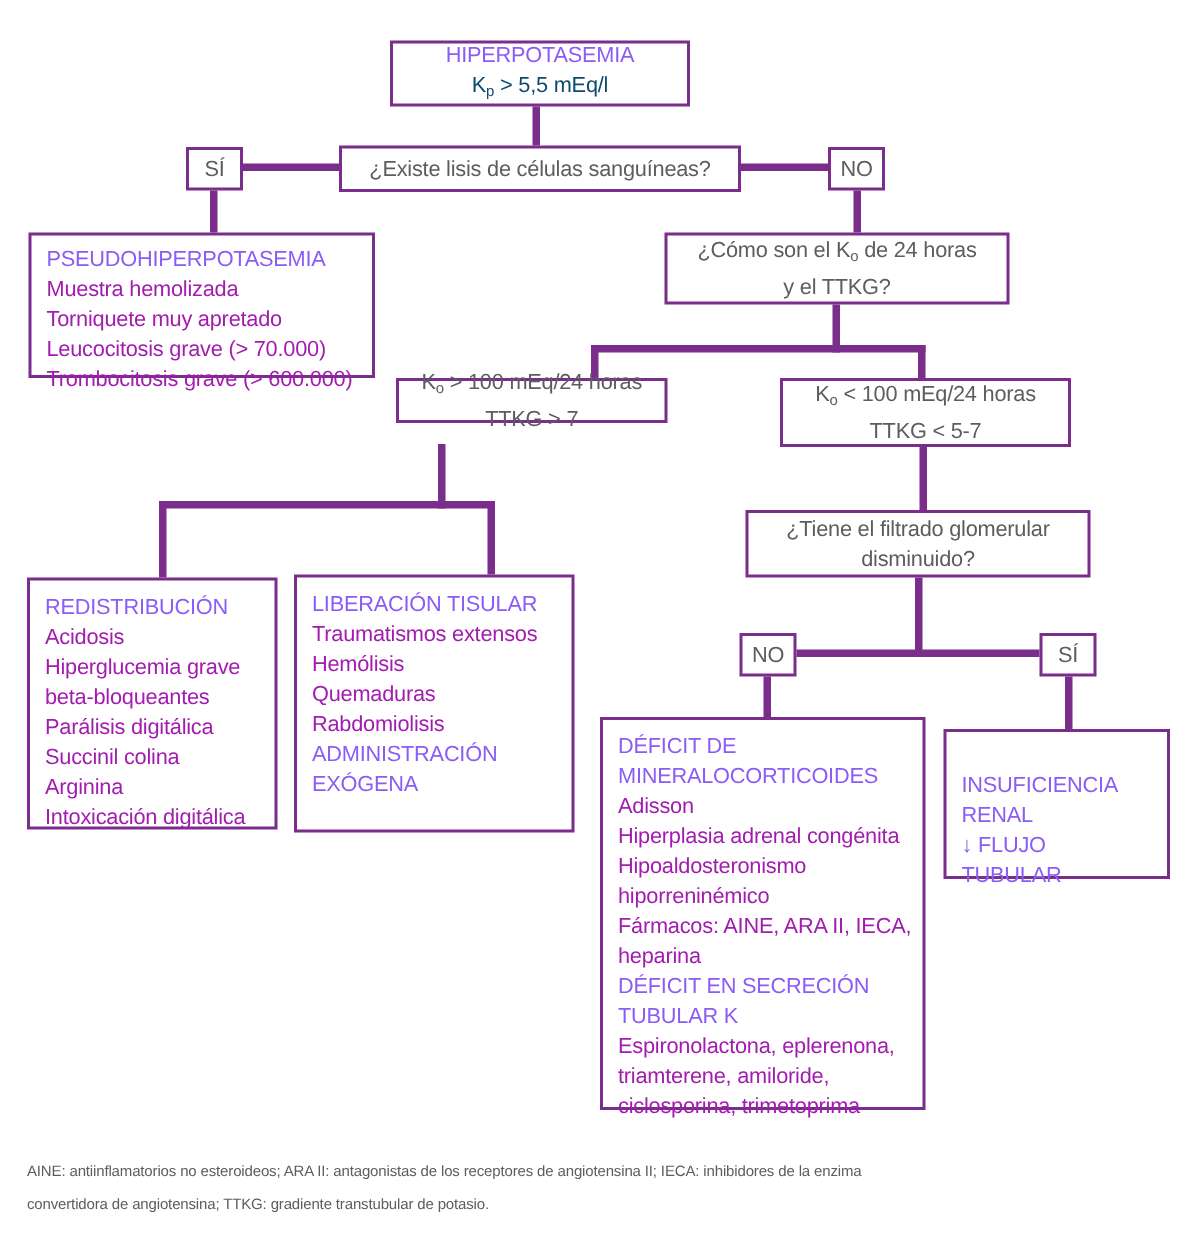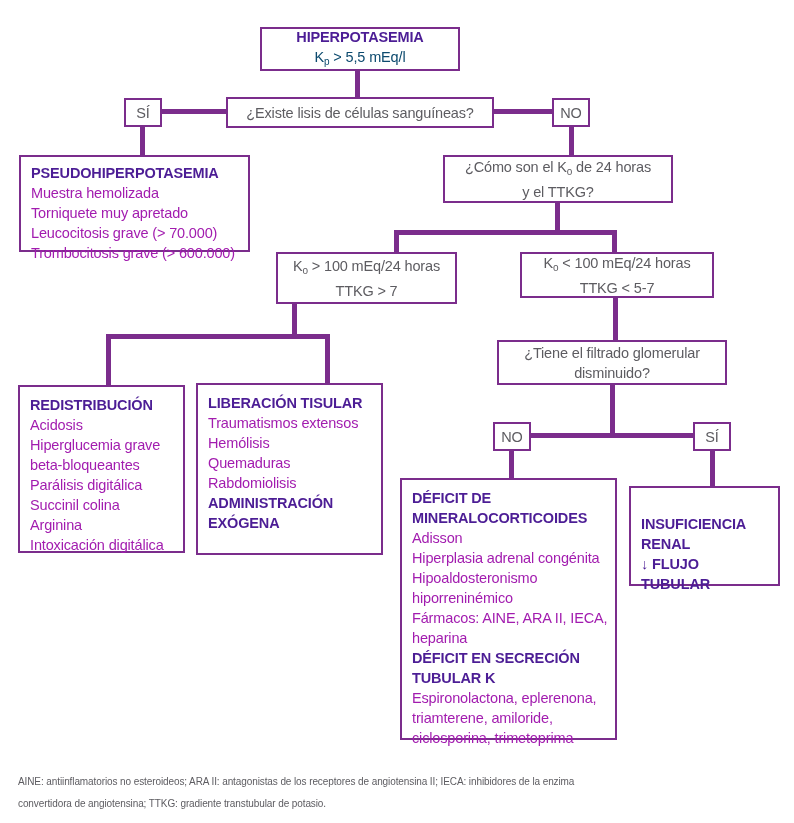--- a/index.html
+++ b/index.html
@@ -9,21 +9,21 @@
     color:#5d5c61;overflow:hidden;
   }
   .box{
     position:absolute;box-sizing:border-box;
     border:2px solid #7b2d8c;background:#ffffff;z-index:2;
     font-size:14.5px;line-height:20px;letter-spacing:-0.15px;
   }
   .box.pad{padding:4px 10px;}
   .box.center{display:flex;flex-direction:column;align-items:center;justify-content:center;text-align:center;}
   .conn{position:absolute;background:#7b2d8c;z-index:1;}
-  .hd{font-weight:bold;color:#4c1d95;}
+  .hd{font-weight:normal;color:#8b5cf6;}
   .line{white-space:nowrap;}
   .item{color:#a21caf;white-space:nowrap;}
   .sub{font-size:10px;vertical-align:-3px;}
   .tag{font-size:14.5px;color:#0c4a6e;}
   .footer{
     position:absolute;left:18px;top:771px;width:764px;
     font-size:10px;line-height:22px;color:#5d5c61;letter-spacing:-0.1px;
   }
 </style>
 </head>
@@ -71,21 +71,21 @@
     <div class="item">Torniquete muy apretado</div>
     <div class="item">Leucocitosis grave (&gt; 70.000)</div>
     <div class="item">Trombocitosis grave (&gt; 600.000)</div>
   </div>
 
   <div class="box center" style="left:443px;top:155px;width:230px;height:48px">
     <div class="line"><span>¿Cómo son el K</span><span class="sub">o</span><span> de 24 horas</span></div>
     <div class="line">y el TTKG?</div>
   </div>
 
-  <div class="box center" style="left:276px;top:252px;width:181px;height:52px">
+  <div class="box center" style="left:264px;top:252px;width:181px;height:30px">
     <div class="line"><span>K</span><span class="sub">o</span><span> &gt; 100 mEq/24 horas</span></div>
     <div class="line">TTKG &gt; 7</div>
   </div>
   <div class="box center" style="left:520px;top:252px;width:194px;height:46px">
     <div class="line"><span>K</span><span class="sub">o</span><span> &lt; 100 mEq/24 horas</span></div>
     <div class="line">TTKG &lt; 5-7</div>
   </div>
 
   <div class="box center" style="left:497px;top:340px;width:230px;height:45px">
     <div class="line">¿Tiene el filtrado glomerular</div>

